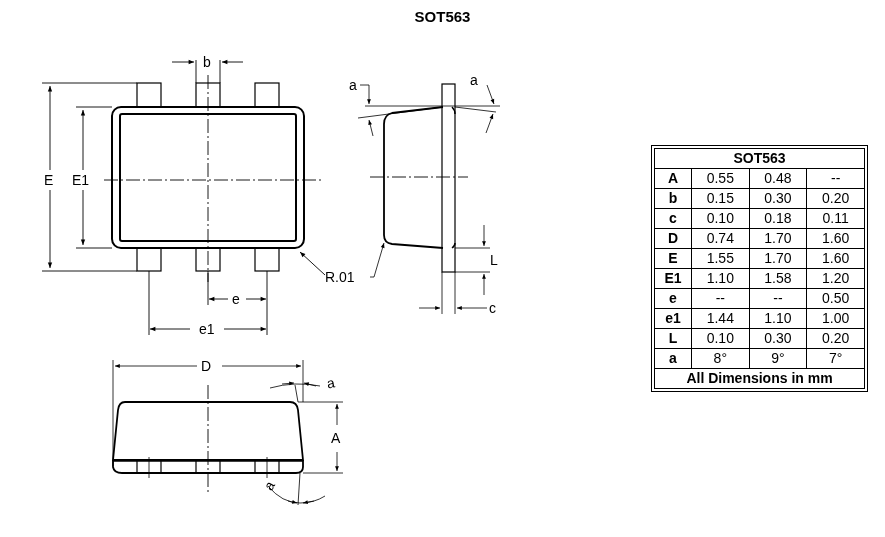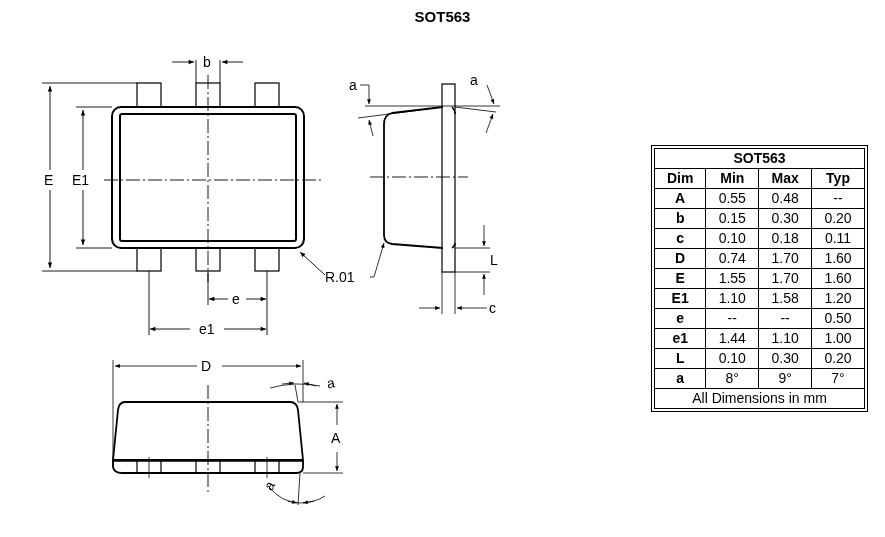--- a/index.html
+++ b/index.html
@@ -9,21 +9,21 @@
            font-weight: bold; font-size: 15px; }
   svg.drawing { position: absolute; left: 0; top: 0; }
   svg text { font-family: "Liberation Sans", sans-serif; font-size: 14px; fill: #000; }
   .dimtable-wrap { position: absolute; left: 651px; top: 145px; width: 211px;
                    border: 1px solid #000; padding: 2px; background: #fff; }
   table.dim { border-collapse: collapse; width: 100%; font-size: 14px; }
   table.dim td, table.dim th { border: 1px solid #000; text-align: center;
       padding: 0; height: 19px; line-height: 19px; }
   table.dim th { font-weight: bold; }
   table.dim td.dim-name { font-weight: bold; }
-  table.dim .caption-cell { font-weight: normal; font-size: 14px; }
+  table.dim .caption-cell { font-weight: bold; font-size: 14px; }
 </style>
 </head>
 <body>
 
 <div class="title">SOT563</div>
 
 <svg class="drawing" width="885" height="537" viewBox="0 0 885 537">
   <defs>
     <marker id="arr" viewBox="0 0 10 10" refX="10" refY="5" markerWidth="9" markerHeight="6" orient="auto-start-reverse">
       <path d="M0,1 L10,5 L0,9 z" fill="#000"></path>
@@ -160,26 +160,20 @@
   <text x="266" y="490" transform="rotate(-60 270 486)">a</text>
 </svg>
 
 <div class="dimtable-wrap">
   <table class="dim">
     <tbody>
         <tr>
       <th colspan="4">SOT563</th>
     </tr>
     <tr>
-      <th>Dim</th>
-      <th>Min</th>
-      <th>Max</th>
-      <th>Typ</th>
-    </tr>
-    <tr>
       <td class="dim-name">A</td>
       <td>0.55</td>
       <td>0.48</td>
       <td>--</td>
     </tr>
     <tr>
       <td class="dim-name">b</td>
       <td>0.15</td>
       <td>0.30</td>
       <td>0.20</td>

